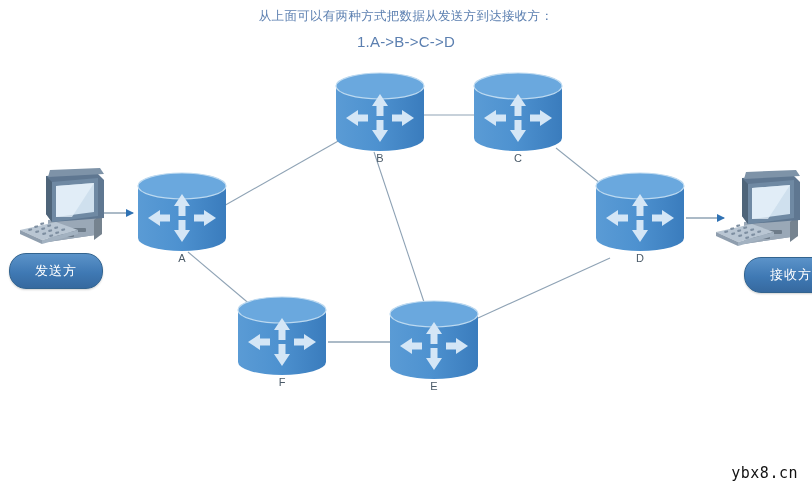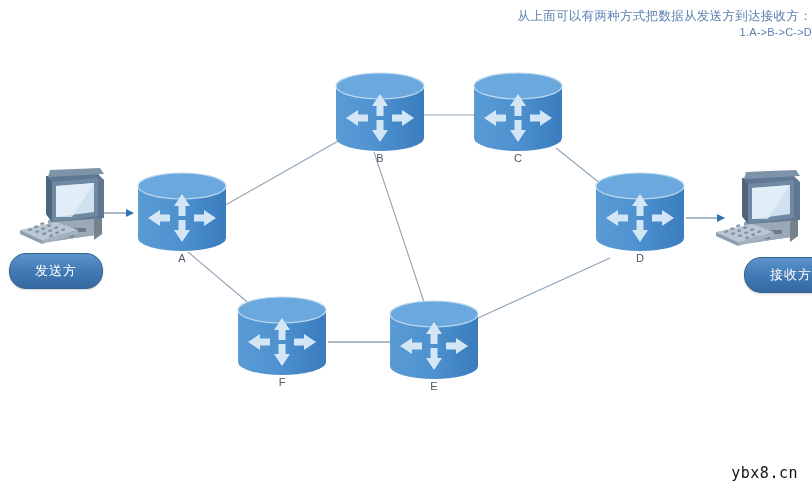--- a/index.html
+++ b/index.html
@@ -16,29 +16,29 @@
   }
   #stage {
     position: absolute;
     left: 0; top: 0;
     width: 812px;
     height: 490px;
   }
   
   .note {
     position: absolute;
-    text-align: right;
+    text-align: center;
     color: #5b7fb0;
     font-size: 12px;
     line-height: 16px;
     white-space: nowrap;
     letter-spacing: .3px;
   }
   .note .headline { font-size: 12.5px; }
-  .note .path { font-size: 11px; letter-spacing: .2px; }
+  .note .path { font-size: 15px; letter-spacing: .2px; margin-top: 10px; }
   #note-top  { left: 0; right: 0; top: 8px; }
   #note-bottom { left: 0; right: 0; top: 432px; }
 
   
   .router {
     position: absolute;
     width: 92px;
     height: 96px;
   }
   .router .cyl {

